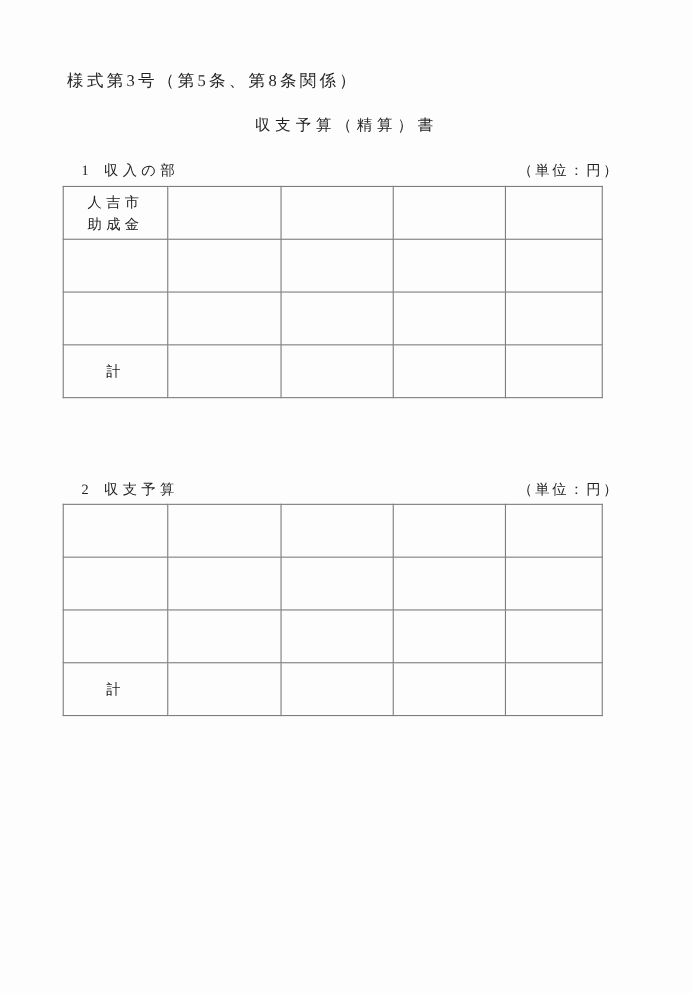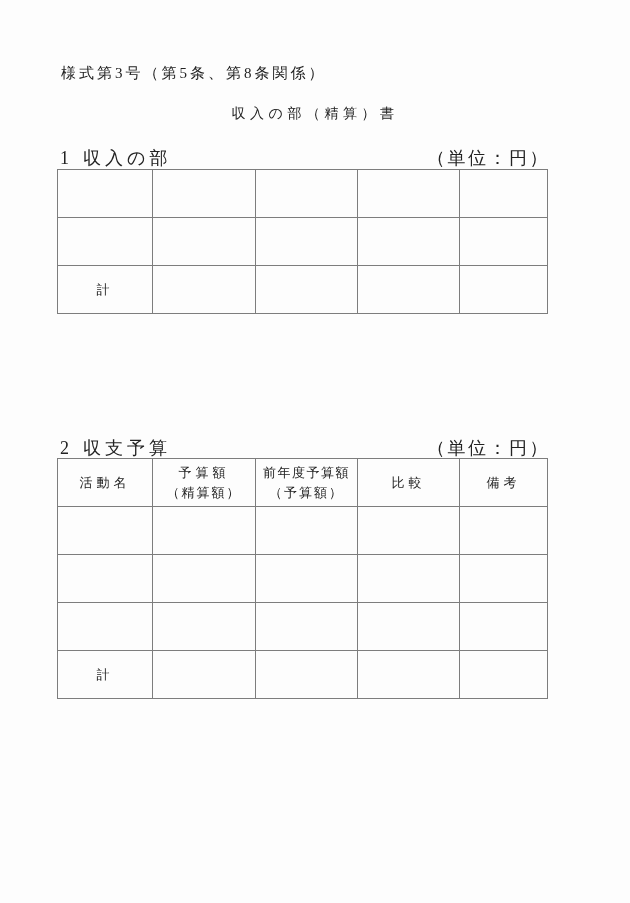--- a/index.html
+++ b/index.html
@@ -13,23 +13,23 @@
   }
   .form-label {
     position: absolute; top: 64px; left: 61px;
     font-size: 15px; letter-spacing: 3px; white-space: nowrap;
   }
   .doc-title {
     position: absolute; top: 105px; left: 0; width: 630px;
     text-align: center; font-size: 14px; letter-spacing: 4.5px; white-space: nowrap;
   }
   .section-head {
-    position: absolute; left: 60px; width: 490px;
+    position: absolute; left: 74px; width: 490px;
     display: flex; justify-content: space-between; align-items: flex-end;
-    font-size: 18px; white-space: nowrap; gap: 40px;
+    font-size: 13px; white-space: nowrap; gap: 40px;
   }
   .section-head.sec1 { top: 146px; }
   .section-head.sec2 { top: 436px; }
   .section-label .sec-no { display: inline-block; margin-right: 14px; letter-spacing: 0; }
   .section-label .sec-name { letter-spacing: 4px; }
   .unit-note { letter-spacing: 2.5px; }
   table.budget {
     position: absolute; left: 57px;
     width: 490px; border-collapse: collapse; table-layout: fixed;
     background: transparent;
@@ -46,38 +46,48 @@
   table.budget tr { height: 48px; }
   .cell-line { line-height: 20px; }
   .tight { letter-spacing: 1.5px; }
   .paren-line { letter-spacing: 2px; }
 </style>
 </head>
 <body>
 
 <div class="form-label">様式第3号（第5条、第8条関係）</div>
 
-<div class="doc-title">収入の部（精算）書</div>
+<div class="doc-title">収支予算（精算）書</div>
 
 <div class="section-head sec1">
   <div class="section-label">
     <span class="sec-no">1</span><span class="sec-name">収入の部</span>
   </div>
   <div class="unit-note">（単位：円）</div>
 </div>
 
 <table class="budget t1">
   <colgroup>
     <col style="width:95px">
       <col style="width:103px">
       <col style="width:102px">
       <col style="width:102px">
       <col style="width:88px">
   </colgroup>
   <tbody>
+    <tr>
+      <td>
+        <div class="cell-line">人吉市</div>
+        <div class="cell-line">助成金</div>
+      </td>
+      <td></td>
+      <td></td>
+      <td></td>
+      <td></td>
+    </tr>
     <tr>
       <td></td>
       <td></td>
       <td></td>
       <td></td>
       <td></td>
     </tr>
     <tr>
       <td></td>
       <td></td>
@@ -105,39 +115,20 @@
 <table class="budget t2">
   <colgroup>
     <col style="width:95px">
       <col style="width:103px">
       <col style="width:102px">
       <col style="width:102px">
       <col style="width:88px">
   </colgroup>
   <tbody>
     <tr>
-      <th>
-          <div class="cell-line">活動名</div>
-        </th>
-      <th>
-        <div class="cell-line">予算額</div>
-        <div class="cell-line paren-line">（精算額）</div>
-      </th>
-      <th>
-        <div class="cell-line tight">前年度予算額</div>
-        <div class="cell-line paren-line">（予算額）</div>
-      </th>
-      <th>
-          <div class="cell-line">比較</div>
-        </th>
-      <th>
-          <div class="cell-line">備考</div>
-        </th>
-    </tr>
-    <tr>
       <td></td>
       <td></td>
       <td></td>
       <td></td>
       <td></td>
     </tr>
     <tr>
       <td></td>
       <td></td>
       <td></td>

